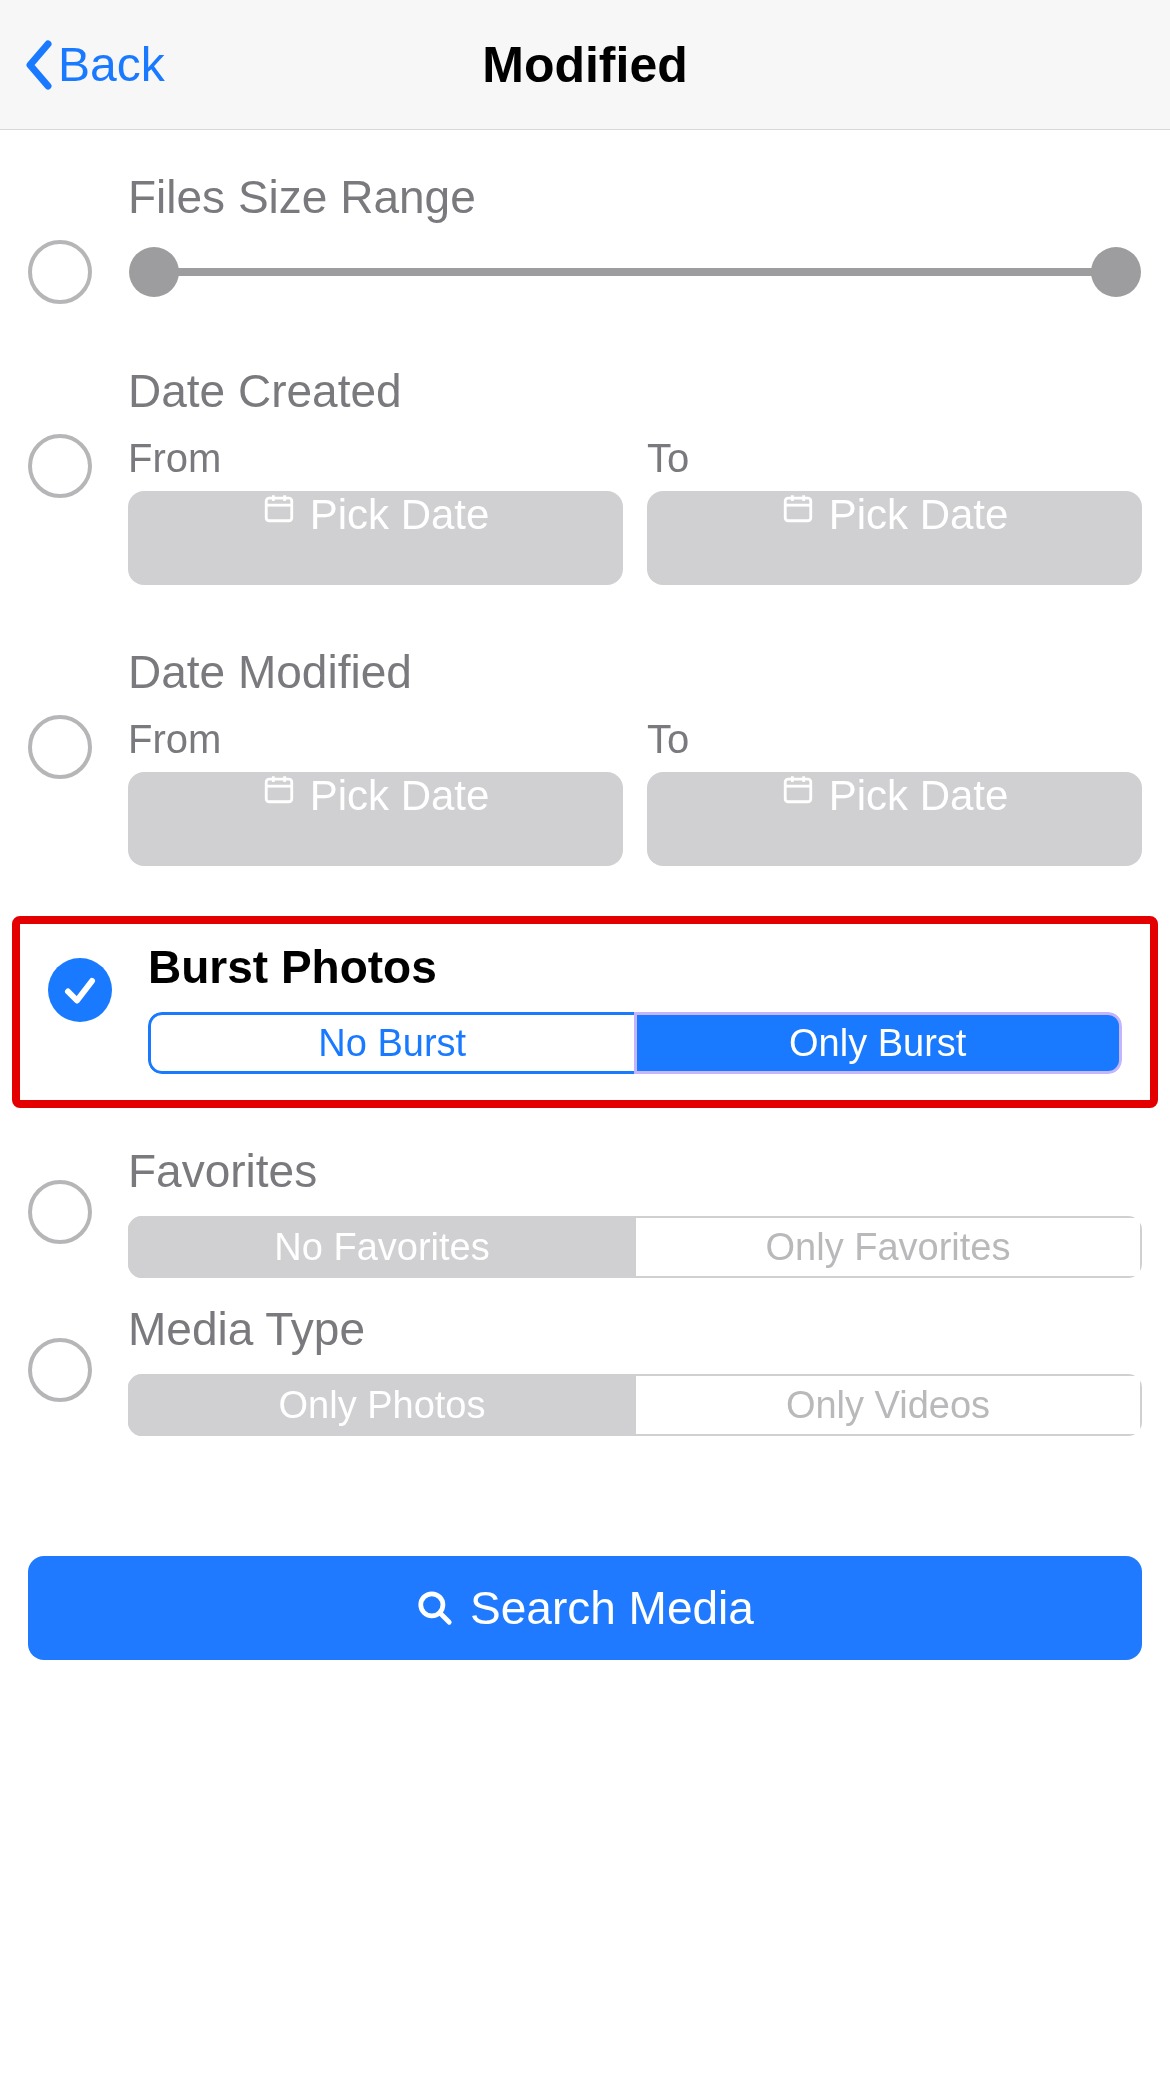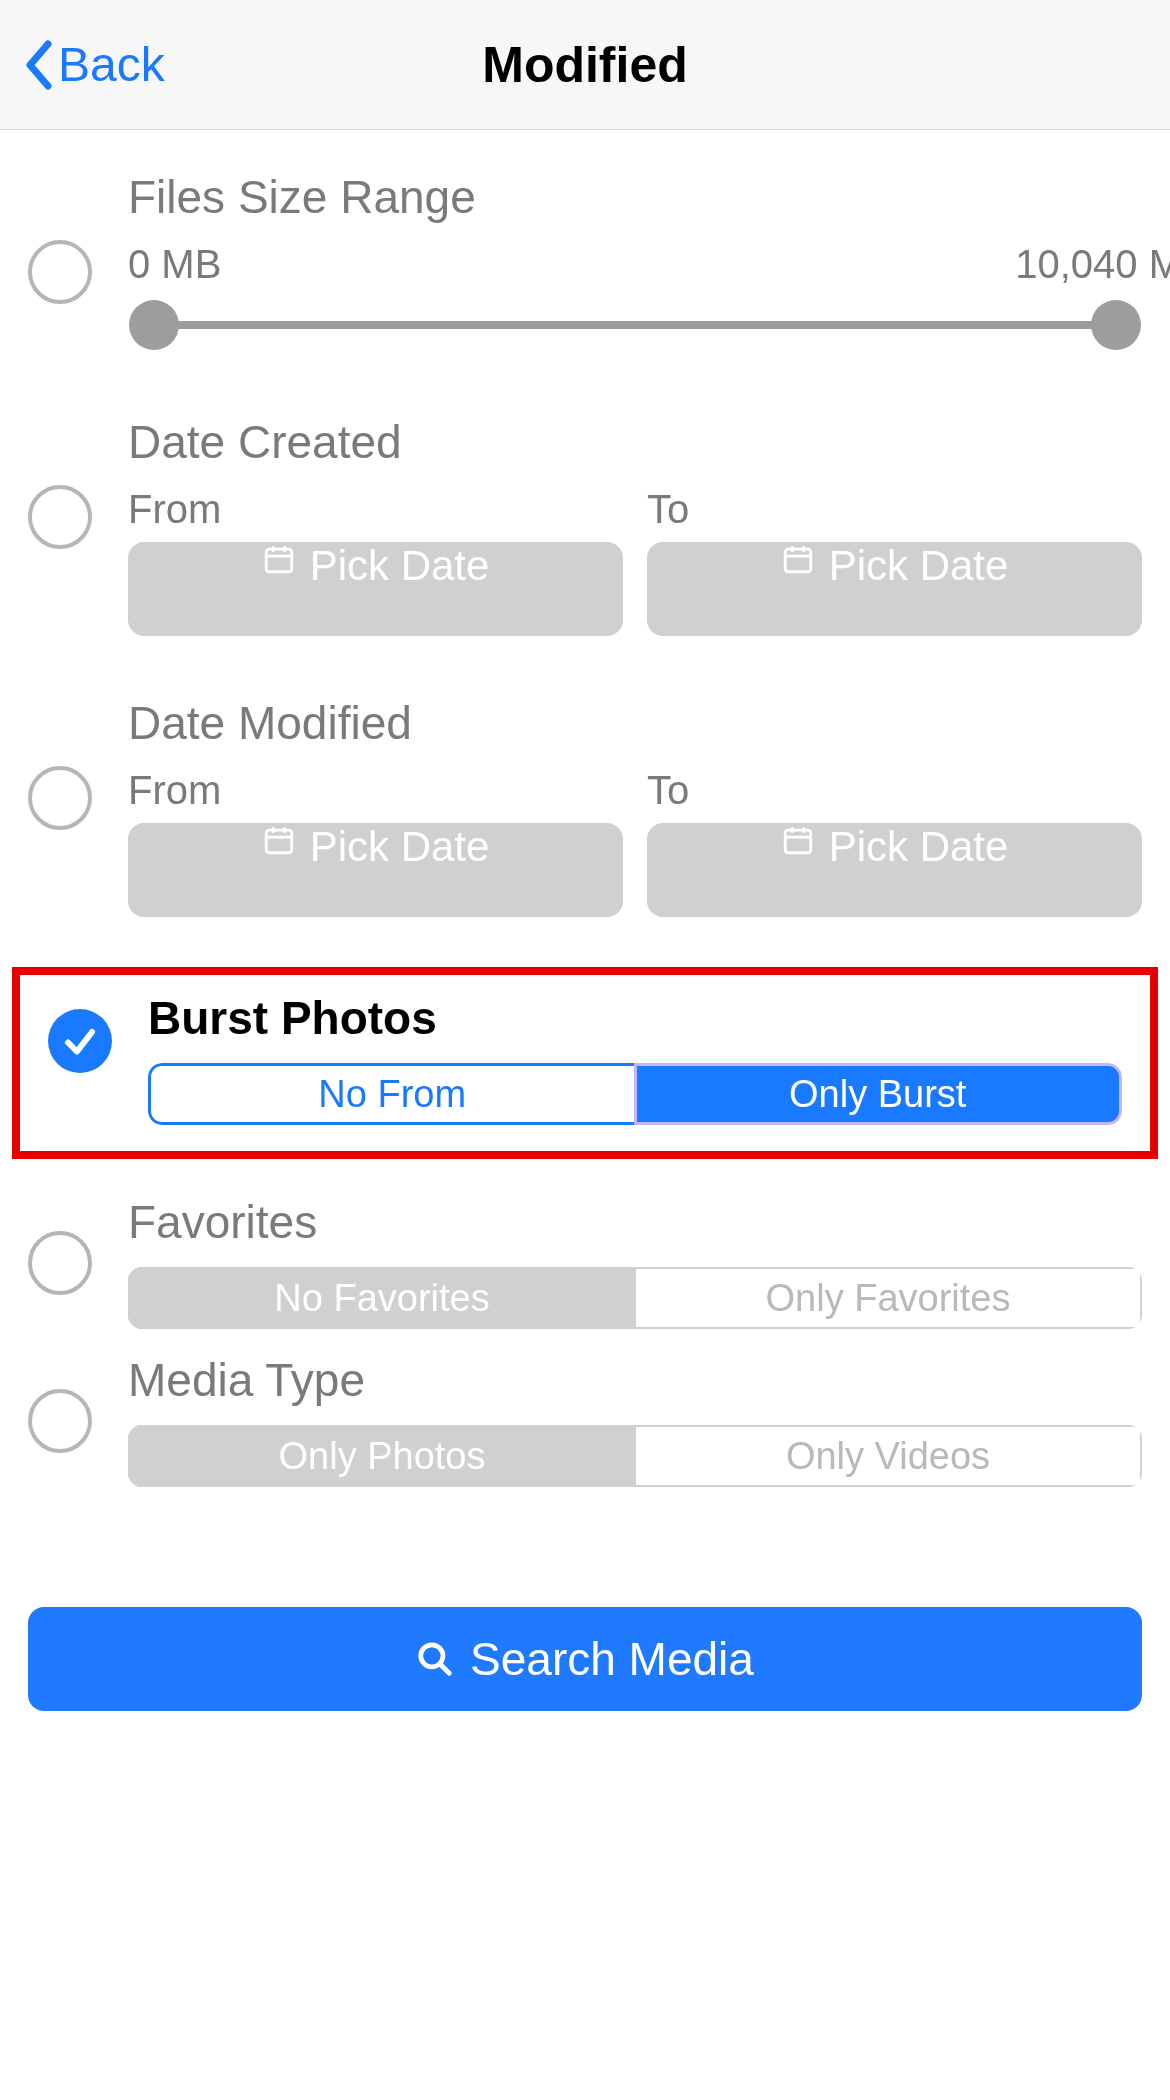--- a/index.html
+++ b/index.html
@@ -197,21 +197,21 @@
     background: #197aff;
     color: #ffffff;
     border: 3px solid #c4b5fd;
     border-top-right-radius: 14px;
     border-bottom-right-radius: 14px;
   }
 
   
   .highlight-box {
     border: 8px solid #e40000;
-    border-radius: 0;
+    border-radius: 8px;
     padding: 16px 20px 26px 20px;
     margin: 50px 12px 0 12px;
   }
   .highlight-box .filter-row {
     margin-top: 0;
     padding: 0 8px;
   }
   .highlight-box .radio-col { padding-top: 18px; }
 
   
@@ -257,24 +257,20 @@
 </div>
 
 <div class="content">
 
   <div class="filter-row first">
     <div class="radio-col">
       <div class="radio"></div>
     </div>
     <div class="filter-body">
       <div class="filter-title">Files Size Range</div>
-      <div class="slider-labels">
-        <span>0 MB</span>
-        <span>10,040 M</span>
-      </div>
       <div class="slider-track-wrap">
         <div class="slider-track"></div>
         <div class="slider-thumb left"></div>
         <div class="slider-thumb right"></div>
       </div>
     </div>
   </div>
 
   <div class="filter-row">
     <div class="radio-col">
@@ -359,21 +355,21 @@
       <div class="radio-col">
         <div class="radio checked">
           <svg width="36" height="36" viewBox="0 0 24 24">
             <polyline points="4,13 10,19 20,6" fill="none" stroke="#fff" stroke-width="4" stroke-linecap="round" stroke-linejoin="round"></polyline>
           </svg>
         </div>
       </div>
       <div class="filter-body">
         <div class="filter-title active">Burst Photos</div>
         <div class="segmented active">
-          <div class="seg-option left">No From</div>
+          <div class="seg-option left">No Burst</div>
           <div class="seg-option right">Only Burst</div>
         </div>
       </div>
     </div>
   </div>
 
   <div class="filter-row" style="margin-top:36px;">
     <div class="radio-col" style="padding-top:36px;">
       <div class="radio"></div>
     </div>

